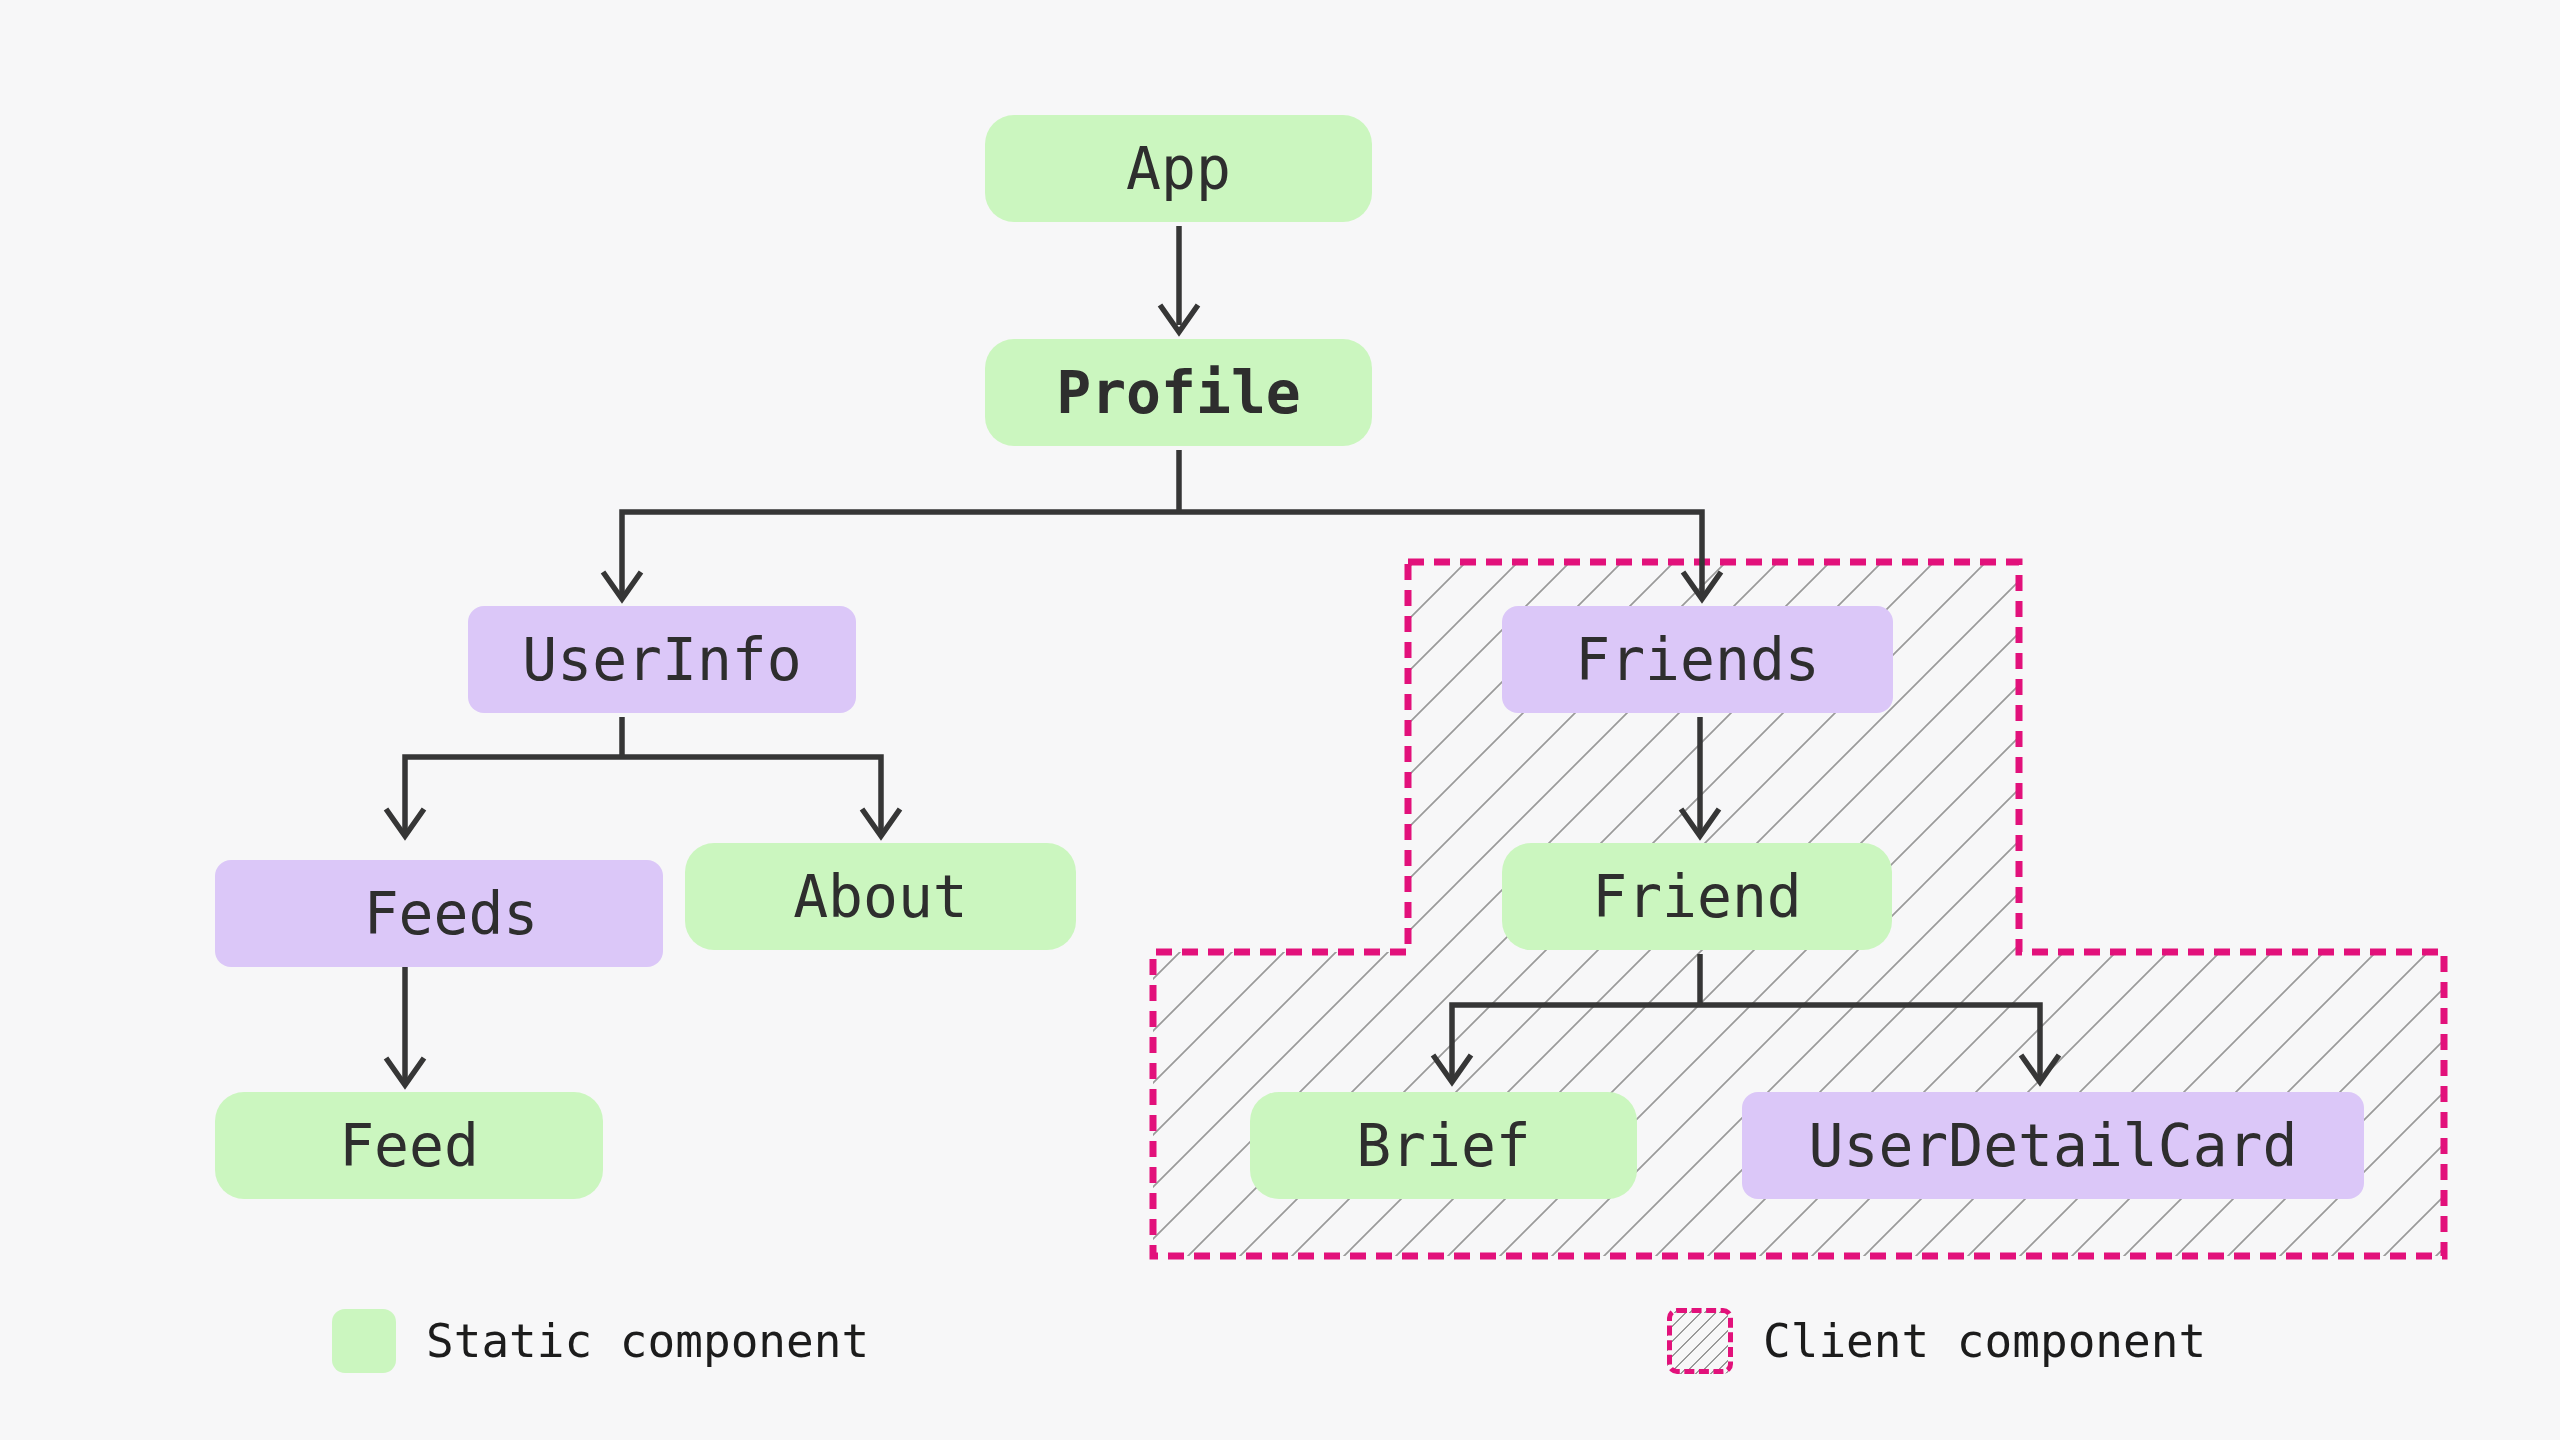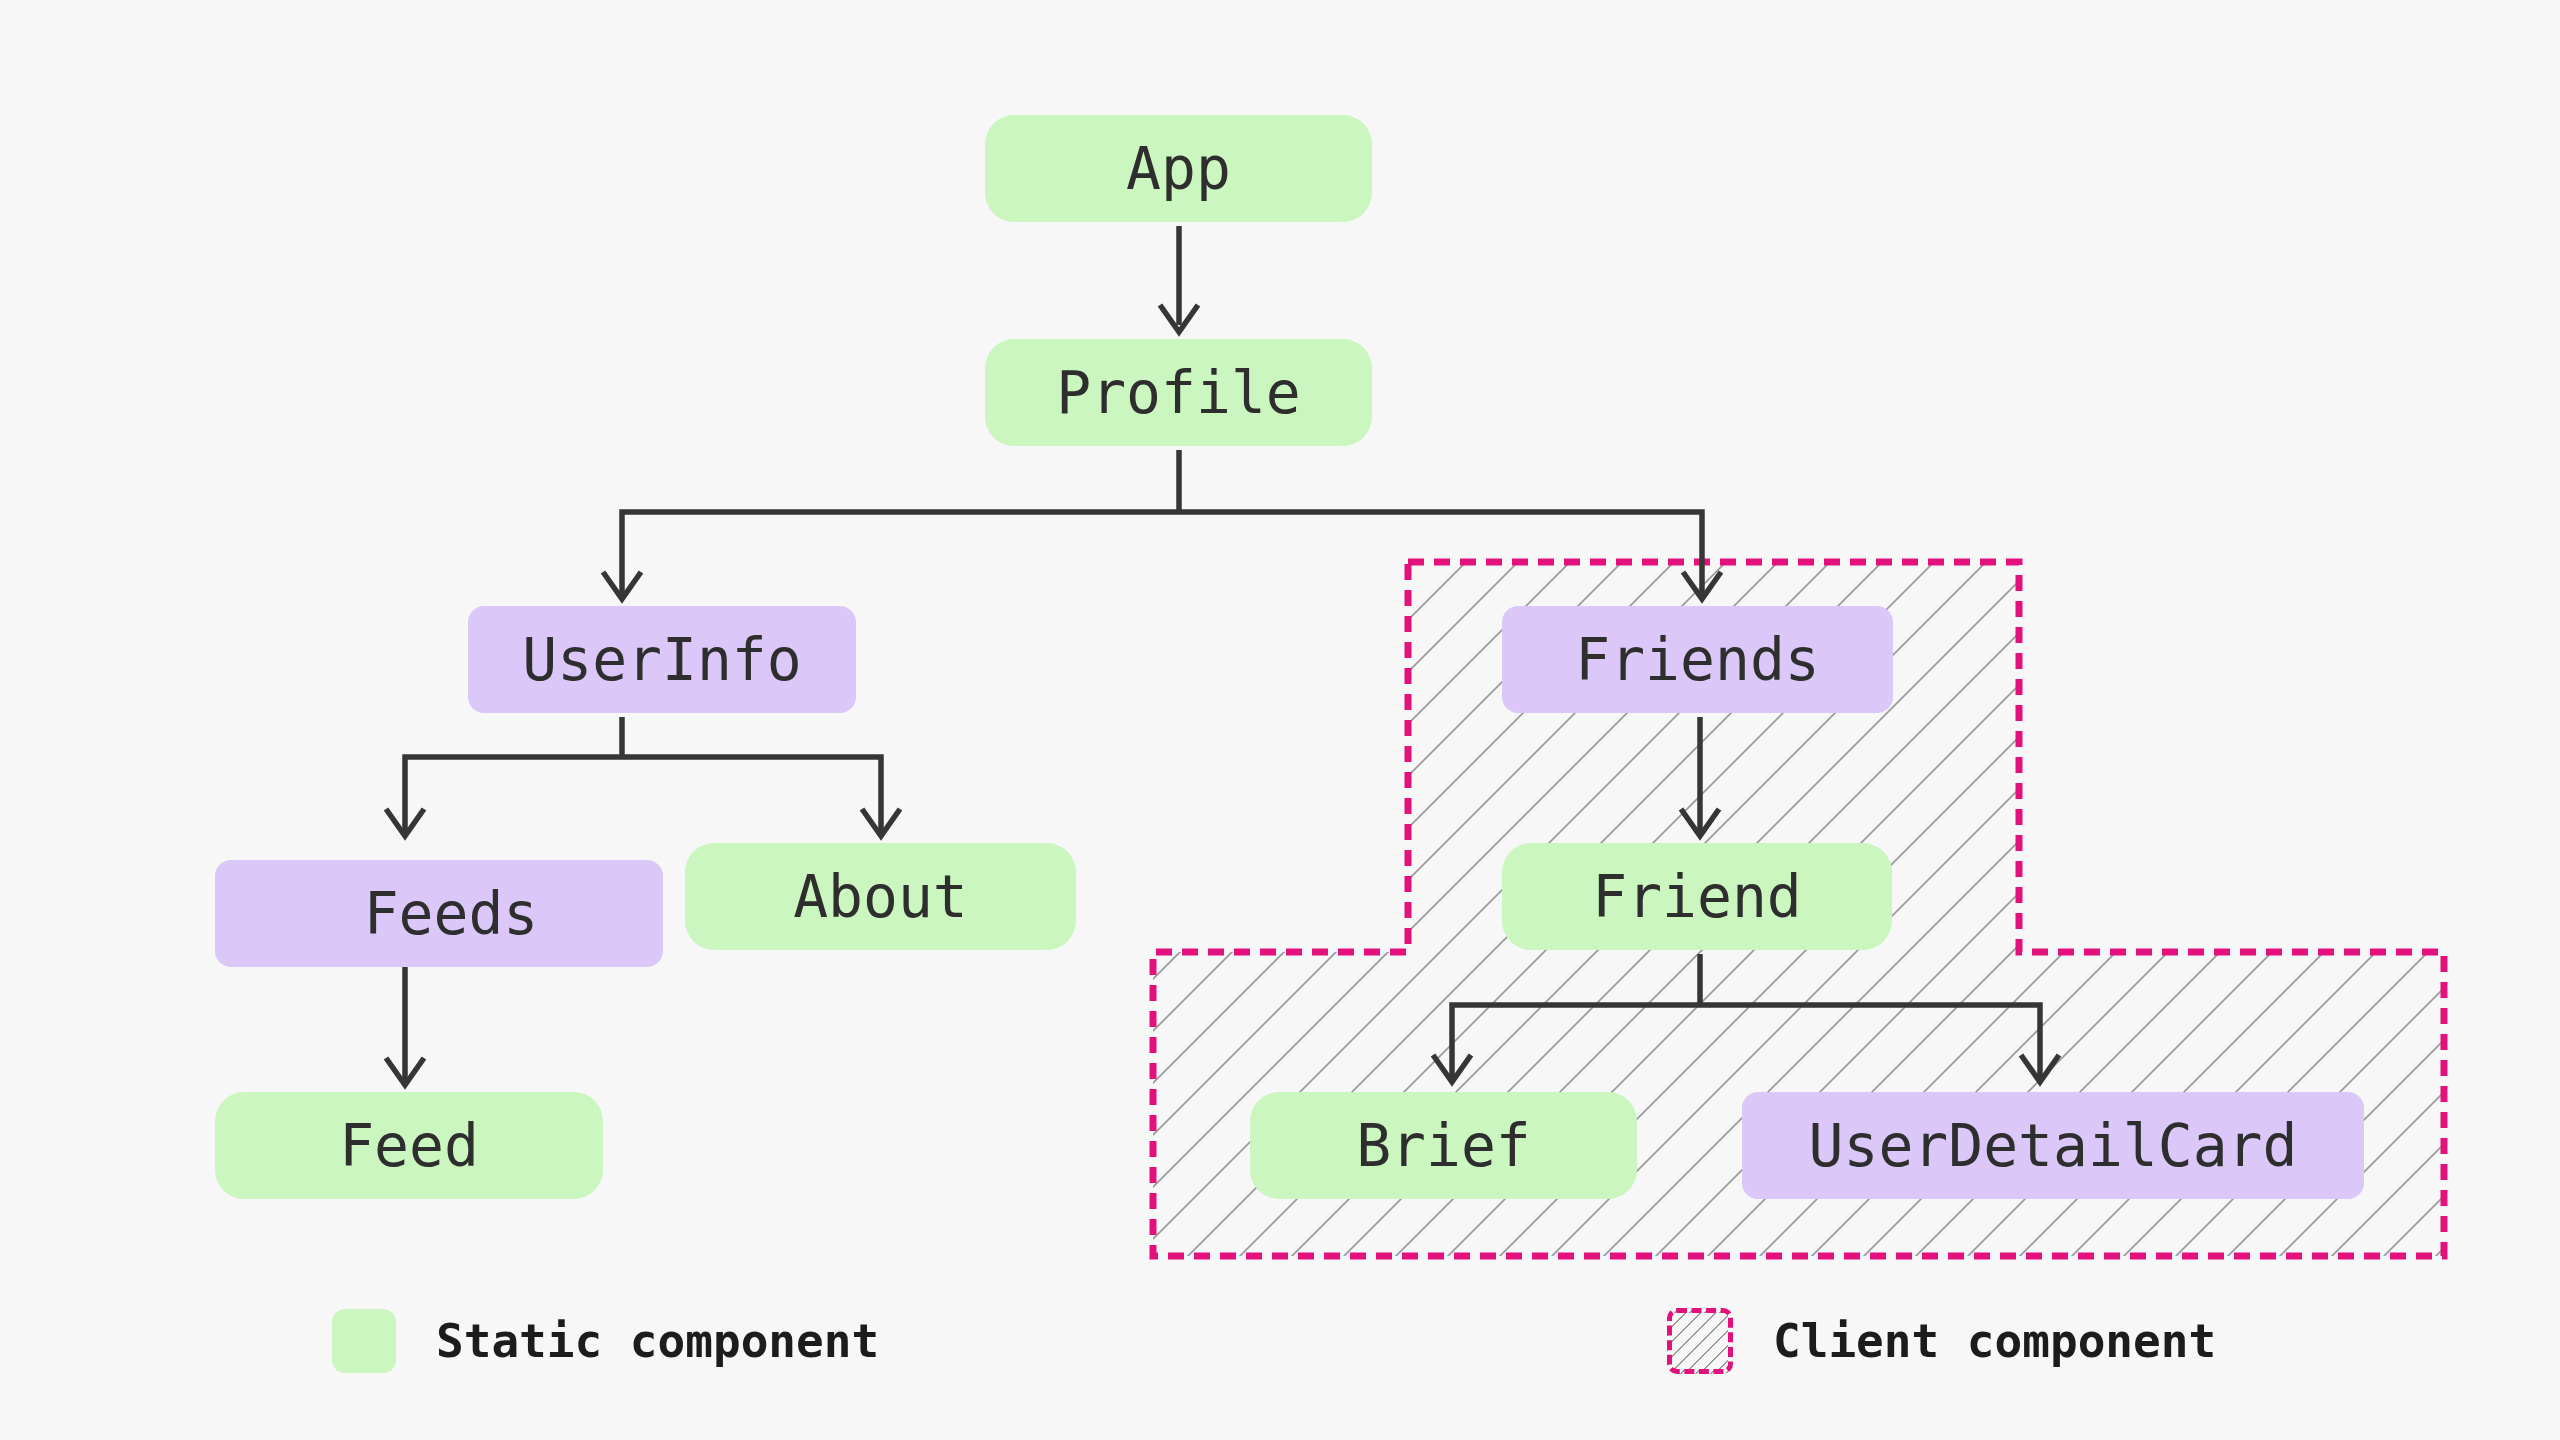--- a/index.html
+++ b/index.html
@@ -10,21 +10,21 @@
   .layer{position:absolute;left:0;top:0;width:2560px;height:1440px;}
   .node{
     position:absolute;height:107px;border-radius:16px;
     display:flex;align-items:center;justify-content:center;
     font-size:58px;color:#2e2e2e;white-space:nowrap;
   }
   .node.static{background:#cbf6bf;border-radius:29px;}
   .node.async{background:#dbc7f8;}
   .legend-item{
     position:absolute;top:1308px;height:66px;
-    display:flex;align-items:center;gap:40px;font-weight:bold;
+    display:flex;align-items:center;gap:30px;
   }
   .swatch{width:64px;height:64px;border-radius:13px;flex:0 0 auto;}
   .swatch.static{background:#cbf6bf;}
   .swatch.async{background:#dbc7f8;}
   .swatch.client{
     width:56px;height:56px;border-radius:10px;
     border:5px dashed #e2117b;
     background:repeating-linear-gradient(135deg, rgba(0,0,0,0) 0px, rgba(0,0,0,0) 9px, #9a9a9a 9px, #9a9a9a 10.6px);
   }
   .legend-label{font-size:46px;color:#1c1c1c;white-space:nowrap;}
@@ -63,21 +63,21 @@
       <polyline points="1681,809 1700,836 1719,809"></polyline>
 
       <path d="M1700 954 V1005 M1452 1078 V1005 H2040 V1078"></path>
       <polyline points="1433,1055 1452,1082 1471,1055"></polyline>
       <polyline points="2021,1055 2040,1082 2059,1055"></polyline>
     </g>
   </svg>
 
   <div class="node static" style="left:985px;top:115px;width:387px;">App</div>
 
-  <div class="node static" style="left:985px;top:339px;width:387px;">Profile</div>
+  <div class="node static" style="left:985px;top:339px;width:387px;font-weight:bold;">Profile</div>
 
   <div class="node async" style="left:449px;top:606px;width:388px;margin-left:19px;">UserInfo</div>
 
   <div class="node async" style="left:1502px;top:606px;width:391px;">Friends</div>
 
   <div class="node async" style="left:215px;top:860px;width:424px;padding-left:24px;">Feeds</div>
 
   <div class="node static" style="left:685px;top:843px;width:391px;">About</div>
 
   <div class="node static" style="left:215px;top:1092px;width:388px;">Feed</div>

